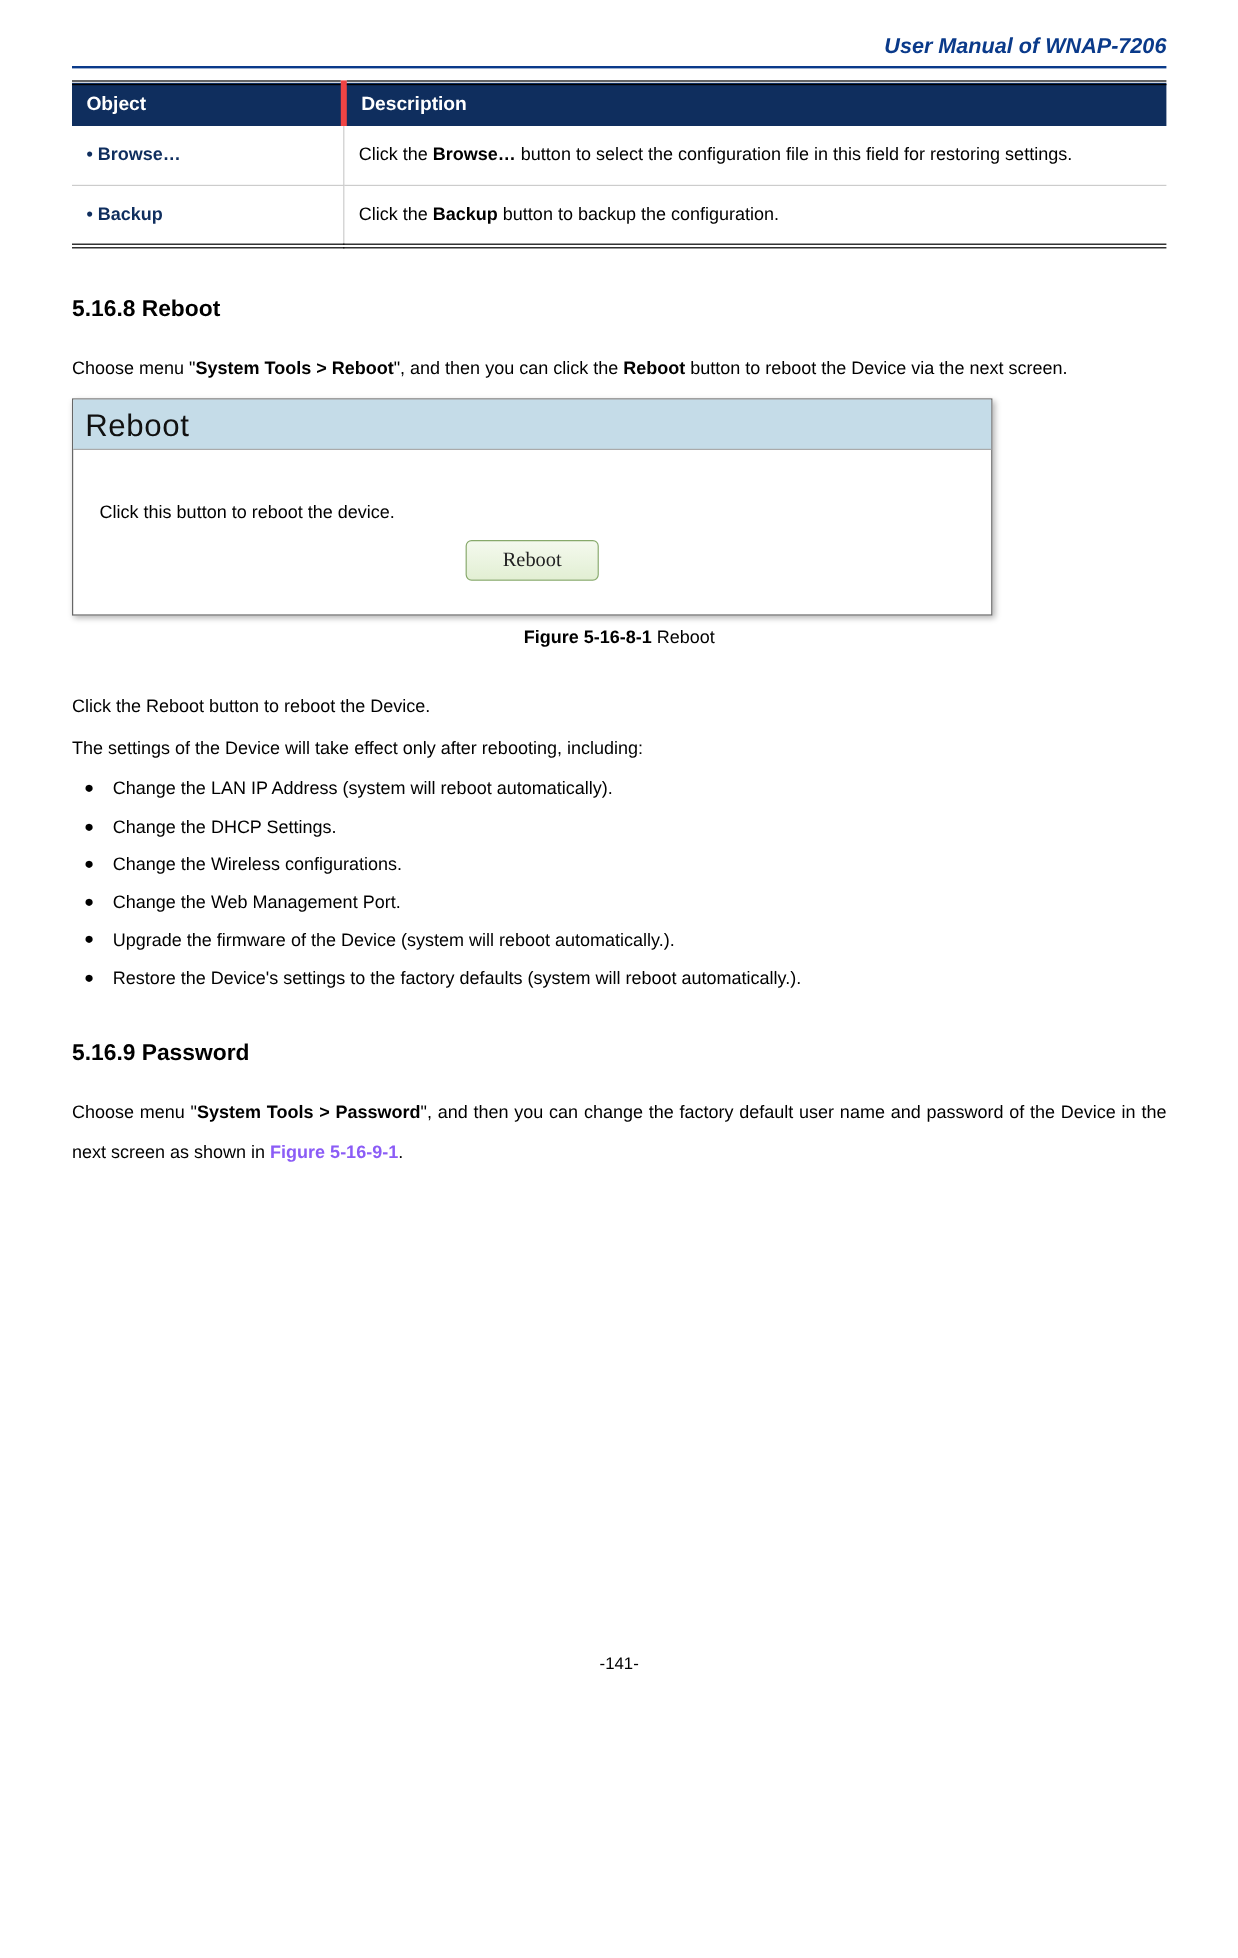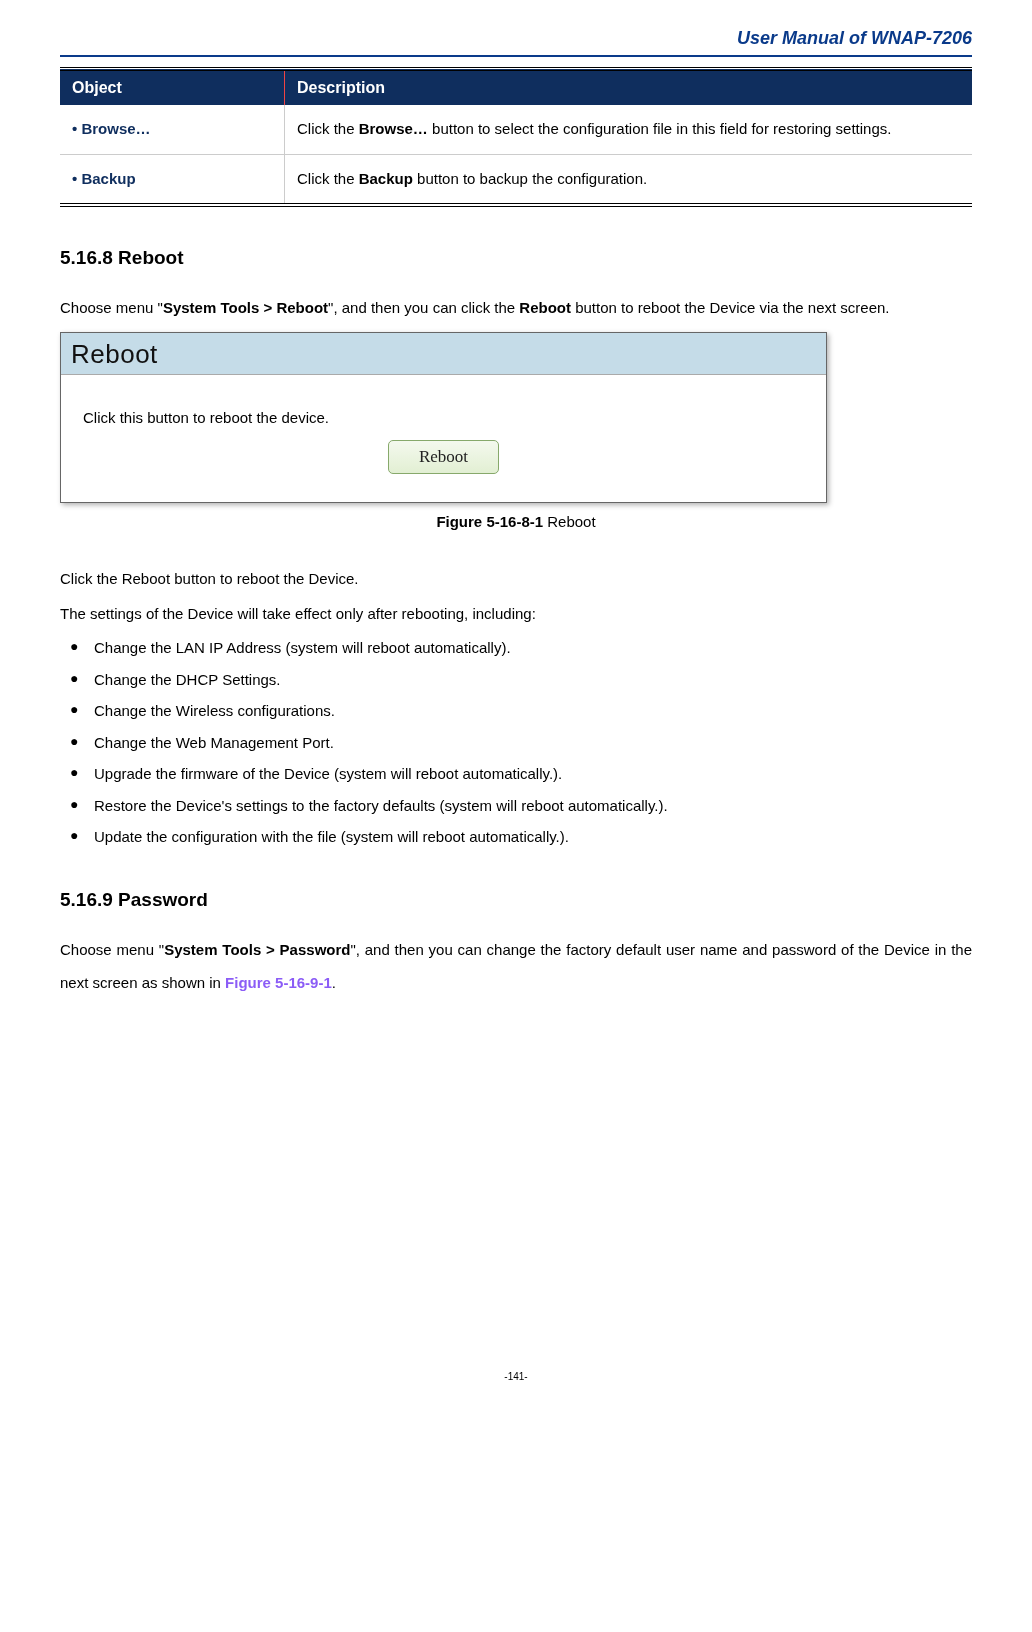--- a/index.html
+++ b/index.html
@@ -38,21 +38,21 @@
       margin: 0 auto 40px auto;
     }
     .obj-table th {
       background: #0f2e5e;
       color: #fff;
       text-align: left;
       font-weight: bold;
       padding: 8px 12px;
       font-size: 16px;
     }
-    .obj-table th.col1 { width: 200px; border-right: 1px solid #ef4444; }
+    .obj-table th.col1 { width: 200px; border-right: 5px solid #ef4444; }
     .obj-table td {
       padding: 10px 12px;
       border-bottom: 1px solid #ccc;
       vertical-align: middle;
       line-height: 1.9;
     }
     .obj-table tr:last-child td { border-bottom: none; }
     .obj-table td.col1 {
       color: #0f2e5e;
       font-weight: bold;
@@ -84,21 +84,21 @@
     .fb-header {
       background: #c5dce8;
       border-bottom: 1px solid #aaa;
       padding: 6px 10px 4px 10px;
       font-family: 'Trebuchet MS', Arial, sans-serif;
       font-size: 26px;
       color: #111;
       letter-spacing: 0.5px;
     }
     .fb-body {
-      padding: 34px 16px 28px 16px;
+      padding: 44px 16px 28px 16px;
     }
     .fb-text {
       font-family: 'Trebuchet MS', Arial, sans-serif;
       font-size: 15px;
       margin: 0 0 14px 6px;
     }
     .fb-btn-wrap { text-align: center; }
     .fb-btn {
       display: inline-block;
       border: 1px solid #87a96b;
@@ -126,25 +126,25 @@
     }
     .bullet-list li::before {
       content: "●";
       position: absolute;
       left: 10px;
       top: 0;
       font-size: 14px;
     }
     .footer-page {
       position: absolute;
-      bottom: 66px;
+      bottom: 54px;
       left: 0;
       width: 100%;
       text-align: center;
-      font-size: 10px;
+      font-size: 14px;
     }
   </style>
 </head>
 <body>
 
 <div class="page">
 
   <div class="header-title">User Manual of WNAP-7206</div>
   <hr class="header-rule">
 
@@ -192,21 +192,20 @@
   <p class="para" style="margin-bottom:2px;">Click the Reboot button to reboot the Device.</p>
   <p class="para" style="margin-bottom:2px;">The settings of the Device will take effect only after rebooting, including:</p>
 
   <ul class="bullet-list">
     <li>Change the LAN IP Address (system will reboot automatically).</li>
     <li>Change the DHCP Settings.</li>
     <li>Change the Wireless configurations.</li>
     <li>Change the Web Management Port.</li>
     <li>Upgrade the firmware of the Device (system will reboot automatically.).</li>
     <li>Restore the Device's settings to the factory defaults (system will reboot automatically.).</li>
-    <li>Update the configuration with the file (system will reboot automatically.).</li>
   </ul>
 
   <div class="h3">5.16.9 Password</div>
 
   <p class="para">
     <span>Choose menu "</span><span class="bold">System Tools &gt; Password</span><span>", and then you can change the factory default user name and password of the Device in the next screen as shown in </span><span class="link">Figure 5-16-9-1</span><span>.</span>
   </p>
 
   <div class="footer-page">-141-</div>
 

